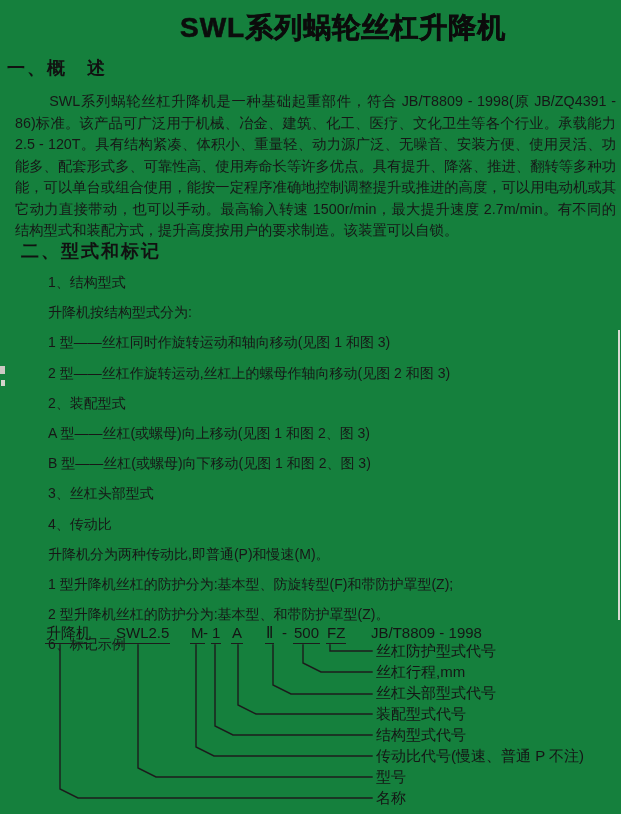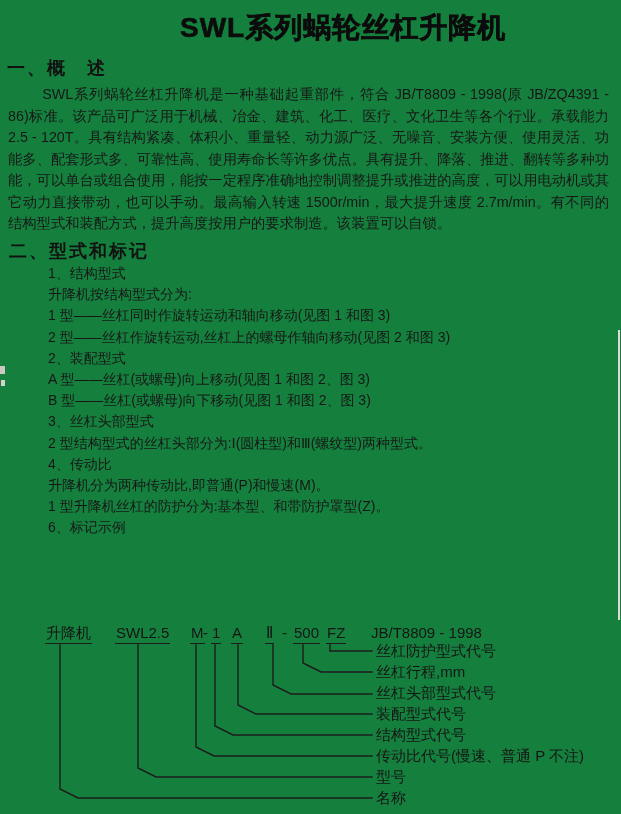--- a/index.html
+++ b/index.html
@@ -17,32 +17,32 @@
     font-size:28px;font-weight:900;letter-spacing:1px;
     color:#0c0c0c;white-space:nowrap;
     -webkit-text-stroke:0.6px #0c0c0c;
   }
   .h2{
     position:absolute;
     font-size:18px;font-weight:800;letter-spacing:2px;
     color:#111;white-space:nowrap;
   }
   .h2.s1{left:7px;top:56px;text-align:right;}
-  .h2.s2{left:9px;top:239px;}
+  .h2.s2{left:21px;top:239px;}
   .para{
     position:absolute;left:4px;top:80px;width:601px;
     font-size:14.3px;line-height:21.5px;
     text-align:justify;text-indent:2.4em;
-    margin:4px;color:#171717;
+    margin:11px;color:#171717;
   }
   .list{
     position:absolute;left:48px;top:263px;width:570px;
     font-size:14px;line-height:21.2px;color:#171717;
   }
-  .list .li{white-space:nowrap;}
+  .list .li{white-space:nowrap;margin-top:9px;}
   .diagram{position:absolute;left:0;top:616px;width:621px;height:198px;}
   .tok{
     position:absolute;top:9px;
     font-size:15px;font-weight:500;line-height:16px;
     color:#151515;white-space:nowrap;
   }
   .tok.u{border-bottom:1.6px solid #1c1c1c;padding:0 1px 2px 1px;}
   .lbl{
     position:absolute;left:376px;
     font-size:15px;line-height:18px;color:#151515;white-space:nowrap;
@@ -68,24 +68,24 @@
 
   <div class="list">
     <div class="li">1、结构型式</div>
     <div class="li">升降机按结构型式分为:</div>
     <div class="li">1 型——丝杠同时作旋转运动和轴向移动(见图 1 和图 3)</div>
     <div class="li">2 型——丝杠作旋转运动,丝杠上的螺母作轴向移动(见图 2 和图 3)</div>
     <div class="li">2、装配型式</div>
     <div class="li">A 型——丝杠(或螺母)向上移动(见图 1 和图 2、图 3)</div>
     <div class="li">B 型——丝杠(或螺母)向下移动(见图 1 和图 2、图 3)</div>
     <div class="li">3、丝杠头部型式</div>
-    <div class="li">2 型结构型式的丝杠头部分为:Ⅰ(圆柱型)和Ⅲ(螺纹型)两种型式。</div>
     <div class="li">4、传动比</div>
     <div class="li">升降机分为两种传动比,即普通(P)和慢速(M)。</div>
-    <div class="li">1 型升降机丝杠的防护分为:基本型、和带防护罩型(Z)。</div>
+    <div class="li">1 型升降机丝杠的防护分为:基本型、防旋转型(F)和带防护罩型(Z);</div>
+    <div class="li">2 型升降机丝杠的防护分为:基本型、和带防护罩型(Z)。</div>
     <div class="li">6、标记示例</div>
   </div>
 
   <div class="diagram">
 
     <svg class="lines" width="621" height="198" viewBox="0 0 621 198">
       <g fill="none" stroke="#1c1c1c" stroke-width="1.4" stroke-linecap="square">
         <polyline points="330,29 330,35 372,35"></polyline>
         <polyline points="303,29 303,47 321,56 372,56"></polyline>
         <polyline points="273,29 273,69 291,78 372,78"></polyline>

